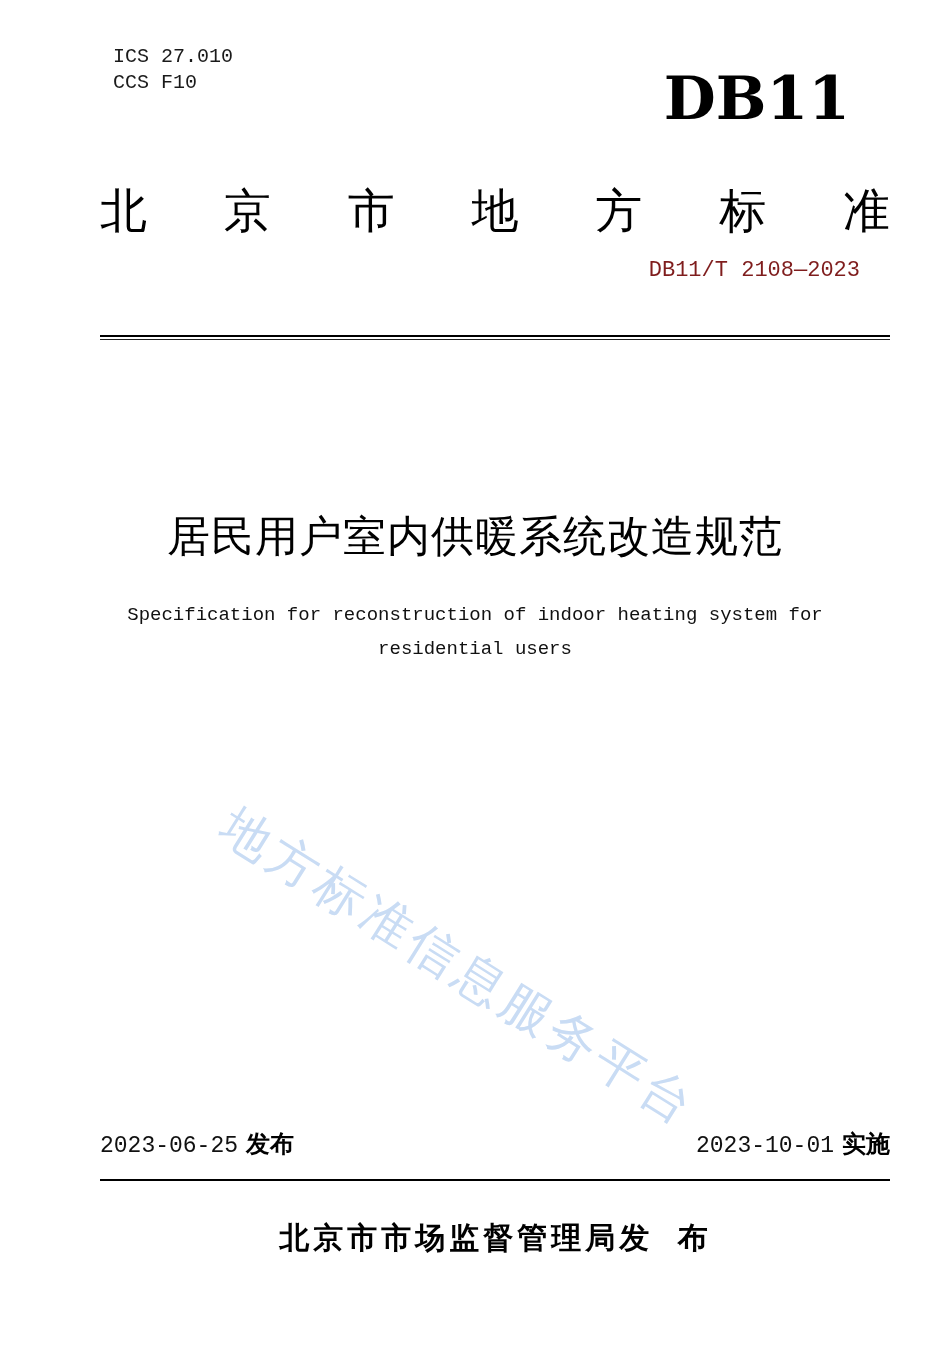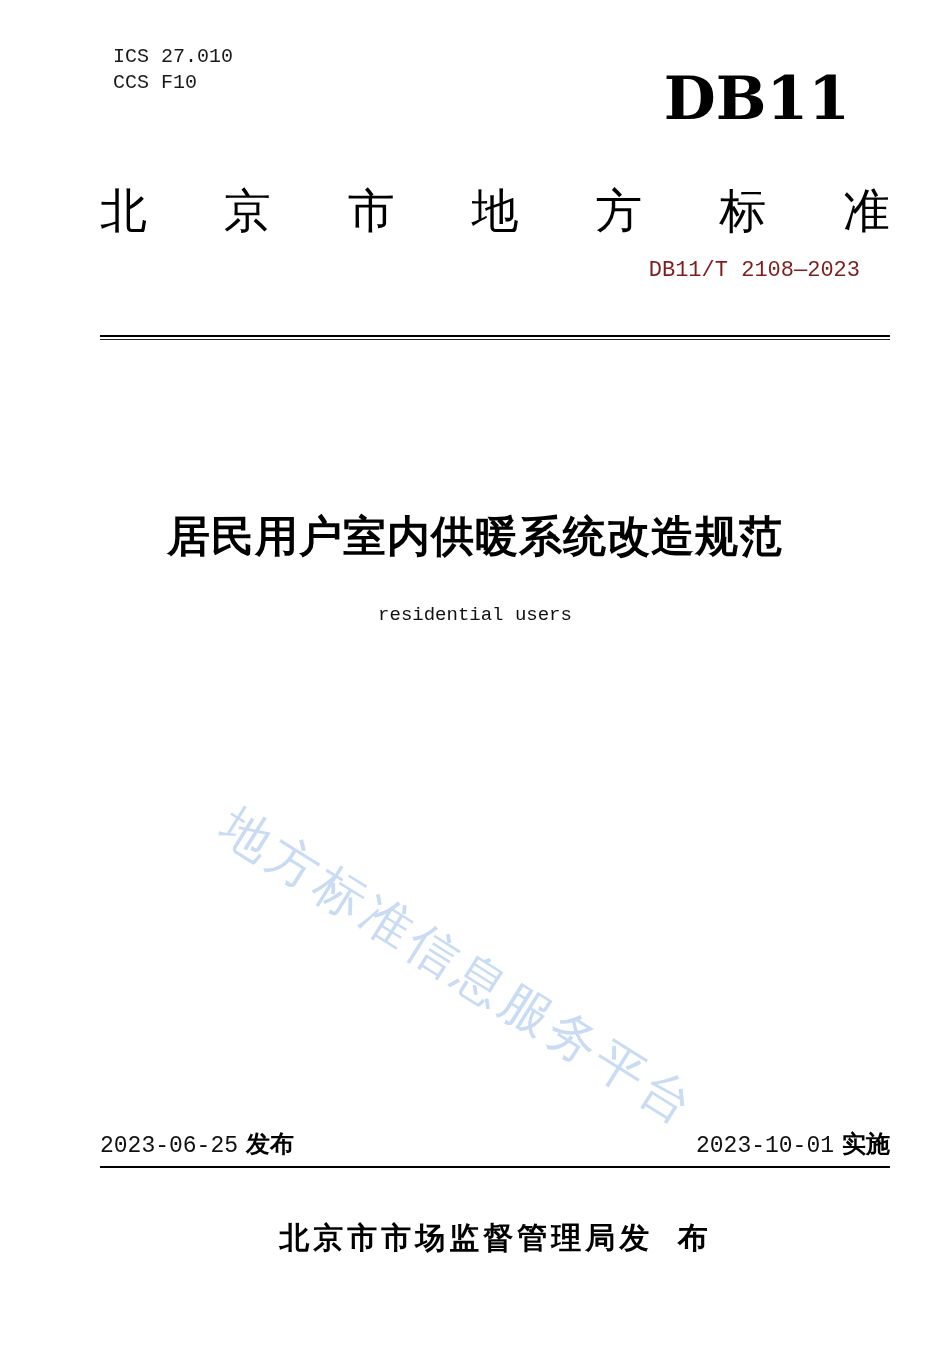--- a/index.html
+++ b/index.html
@@ -64,21 +64,21 @@
     border-top: 2px solid #000;
     border-bottom: 1px solid #222;
   }
   .title-cn {
     position: absolute;
     top: 508px;
     left: 0;
     width: 100%;
     text-align: center;
     font-size: 43px;
-    font-weight: 700;
+    font-weight: 400;
     letter-spacing: 1px;
     color: #000;
   }
   .title-en {
     position: absolute;
     top: 598px;
     left: 0;
     width: 100%;
     text-align: center;
     font-size: 19px;
@@ -99,21 +99,21 @@
   }
   .date-row {
     position: absolute;
     left: 100px;
     right: 60px;
     top: 1128px;
     display: flex;
     justify-content: space-between;
     align-items: baseline;
     border-bottom: 2px solid #000;
-    padding-bottom: 6px;
+    padding-bottom: 19px;
   }
   .date-text {
     font-size: 23px;
     color: #111;
   }
   .date-label {
     font-size: 24px;
     font-weight: 700;
     margin-left: 8px;
     color: #000;
@@ -156,20 +156,21 @@
   <span>准</span>
 </div>
 
 <div class="std-number mono">DB11/T 2108—2023</div>
 
 <div class="top-rule"></div>
 
 <div class="title-cn">居民用户室内供暖系统改造规范</div>
 
 <div class="title-en mono">
+  <div>Specification for reconstruction of indoor heating system for</div>
   <div>residential users</div>
 </div>
 
 <div class="watermark" style="color: rgb(201, 220, 244);">地方标准信息服务平台</div>
 
 <div class="date-row">
   <div>
     <span class="date-text mono">2023-06-25</span><span class="date-label">发布</span>
   </div>
   <div>

